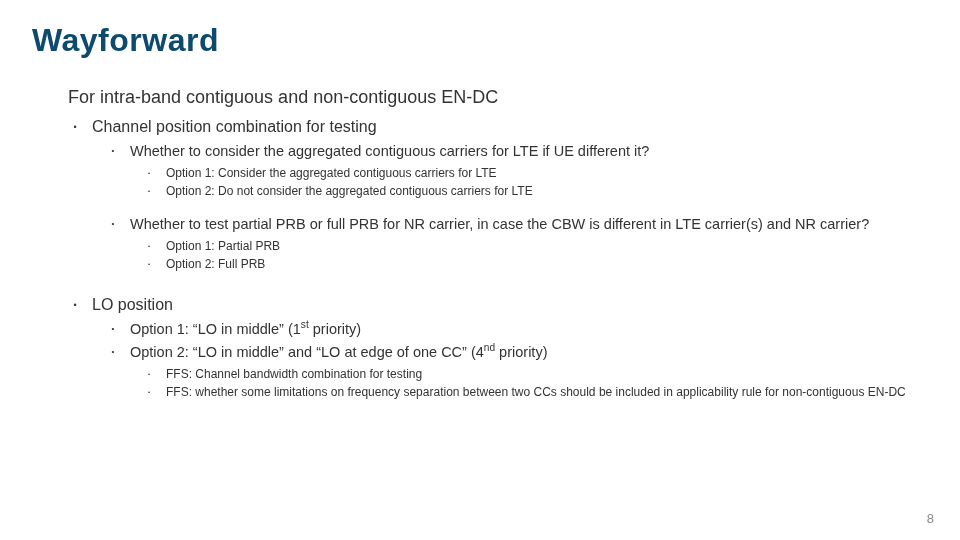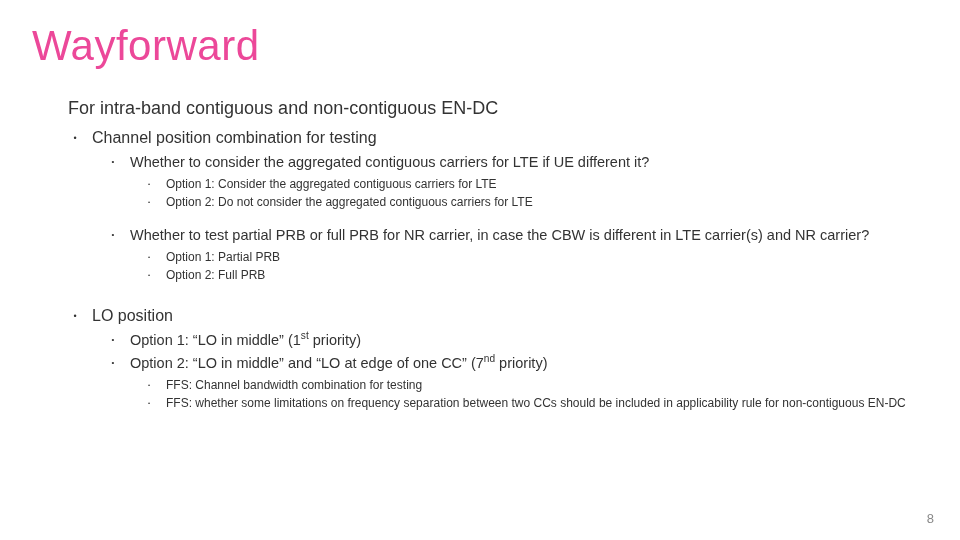--- a/index.html
+++ b/index.html
@@ -1,18 +1,18 @@
 <!DOCTYPE html>
 <html><head>
 <meta charset="utf-8">
 <style>
   * { margin: 0; padding: 0; box-sizing: border-box; }
   html, body { width: 960px; height: 540px; background: #fff; font-family: "Segoe UI Light", "Segoe UI", Arial, sans-serif; color: #333; }
   .slide { position: relative; width: 960px; height: 540px; padding: 22px 36px 0 32px; }
-  .title { font-size: 42px; font-weight: 400; color: #ec4899; letter-spacing: 0.5px; margin-bottom: 28px; }
+  .title { font-size: 32px; font-weight: 700; color: #0c4a6e; letter-spacing: 0.5px; margin-bottom: 28px; }
   .heading { font-size: 18px; font-weight: 400; color: #333; margin-left: 36px; margin-bottom: 10px; margin-top: 28px; }
   .bullet-row { display: flex; align-items: flex-start; }
   .dot { flex: 0 0 auto; width: 14px; text-align: center; font-size: 11px; line-height: 1; padding-top: 0.45em; color: #333; }
   .txt { flex: 1 1 auto; }
   
   .lvl1 { margin-left: 36px; font-size: 16px; margin-bottom: 6px; }
   .lvl1 .dot { font-size: 9px; padding-top: 5px; margin-right: 10px; }
   .lvl2 { margin-left: 74px; font-size: 14.5px; margin-bottom: 4px; line-height: 1.3; }
   .lvl2 .dot { font-size: 8px; padding-top: 5px; margin-right: 10px; }
   .lvl3 { margin-left: 110px; font-size: 12px; margin-bottom: 2px; line-height: 1.35; }
@@ -73,21 +73,21 @@
 
   <div class="bullet-row lvl2">
     <div class="dot">•</div>
     <div class="txt">
       <span>Option 1: “LO in middle” (1</span><sup>st</sup><span> priority)</span>
     </div>
   </div>
   <div class="bullet-row lvl2">
     <div class="dot">•</div>
     <div class="txt">
-      <span>Option 2: “LO in middle” and “LO at edge of one CC” (7</span><sup>nd</sup><span> priority)</span>
+      <span>Option 2: “LO in middle” and “LO at edge of one CC” (4</span><sup>nd</sup><span> priority)</span>
     </div>
   </div>
 
   <div class="bullet-row lvl3">
     <div class="dot">•</div>
     <div class="txt">FFS: Channel bandwidth combination for testing</div>
   </div>
   <div class="bullet-row lvl3">
     <div class="dot">•</div>
     <div class="txt">FFS: whether some limitations on frequency separation between two CCs should be included in applicability rule for non-contiguous EN-DC</div>

